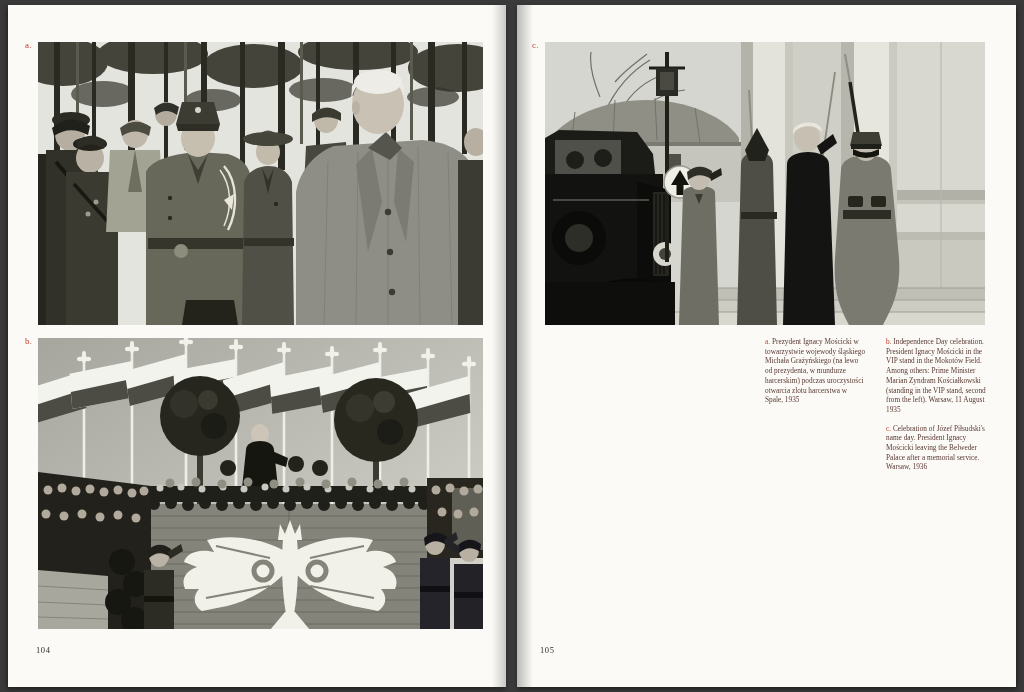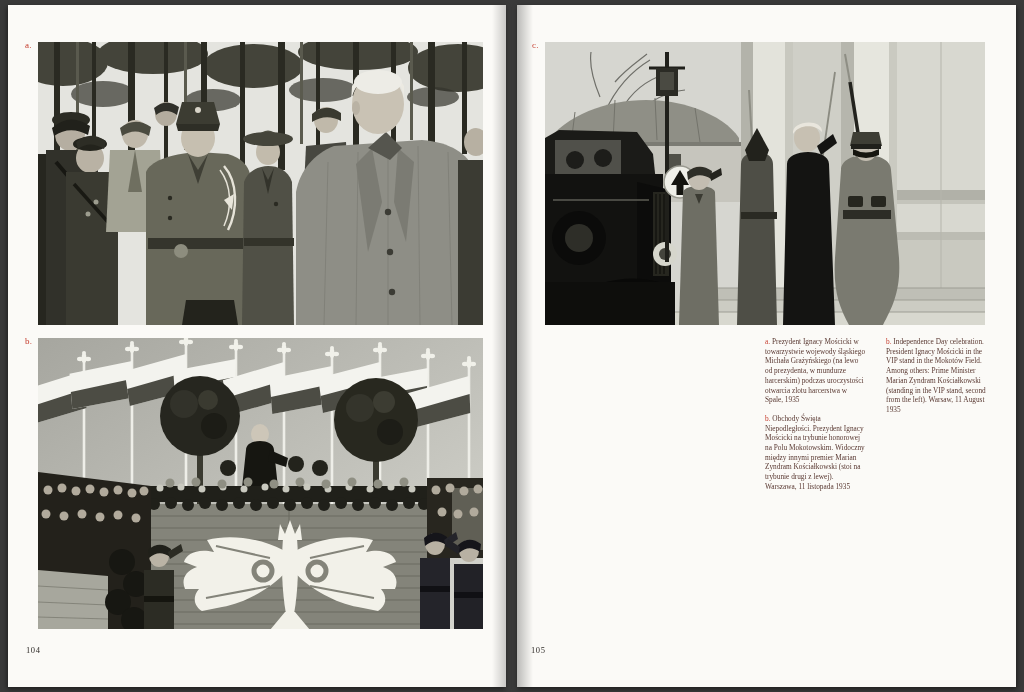--- a/index.html
+++ b/index.html
@@ -378,21 +378,21 @@
         <rect x="382" y="248" width="30" height="6" fill="#101014"></rect>
         <rect x="416" y="226" width="29" height="65" fill="#222227"></rect>
         <ellipse cx="431" cy="213" rx="10" ry="11" fill="#b8b1a3"></ellipse>
         <path d="M420,207 Q431,197 443,206 L442,214 Q431,206 421,215 Z" fill="#15151a"></path>
         <path d="M422,209 L410,201 L408,208 L420,216 Z" fill="#222227"></path>
         <rect x="416" y="254" width="29" height="6" fill="#101014"></rect>
       </g>
     </svg>
   </div>
 
-  <span class="page-number" style="left:18px;top:641px">104</span>
+  <span class="page-number" style="left:28px;top:641px">104</span>
 </div>
 
 <div class="page page-right">
 
   <span class="photo-label" style="left:15px;top:36px">c.</span>
 
   <div class="photo" style="left:28px;top:37px;width:440px;height:283px">
     <svg viewBox="0 0 440 283">
       <rect width="440" height="283" fill="#d6d6d0"></rect>
       <g stroke="#565650" stroke-width="1.2" fill="none" opacity="0.8">
@@ -505,21 +505,21 @@
         <rect x="298" y="168" width="48" height="9" fill="#2d2d26"></rect>
         <rect x="303" y="154" width="15" height="11" rx="2" fill="#26261f"></rect>
         <rect x="326" y="154" width="15" height="11" rx="2" fill="#26261f"></rect>
       </g>
     </svg>
   </div>
 
   <div class="captions">
     <div class="cap-col">
       <p class="caption"><span class="cap-letter">a.</span> <span class="cap-text">Prezydent Ignacy Mościcki w towarzystwie wojewody śląskiego Michała Grażyńskiego (na lewo od prezydenta, w mundurze harcerskim) podczas uroczystości otwarcia zlotu harcerstwa w Spale, 1935</span></p>
-      <p class="caption"><span class="cap-letter">b.</span> <span class="cap-text">Obchody Święta Niepodległości. Prezydent Ignacy Mościcki na trybunie honorowej na Polu Mokotowskim. Widoczny między innymi premier Marian Zyndram Kościałkowski (stoi na trybunie drugi z lewej). Warszawa, 11 listopada 1935</span></p>
     </div>
     <div class="cap-col">
       <p class="caption"><span class="cap-letter">b.</span> <span class="cap-text">Independence Day celebration. President Ignacy Mościcki in the VIP stand in the Mokotów Field. Among others: Prime Minister Marian Zyndram Kościałkowski (standing in the VIP stand, second from the left). Warsaw, 11 August 1935</span></p>
+      <p class="caption"><span class="cap-letter">c.</span> <span class="cap-text">Celebration of Józef Piłsudski's name day. President Ignacy Mościcki leaving the Belweder Palace after a memorial service. Warsaw, 1936</span></p>
     </div>
   </div>
 
-  <span class="page-number" style="left:14px;top:641px">105</span>
+  <span class="page-number" style="left:23px;top:641px">105</span>
 </div>
 
 </body></html>

